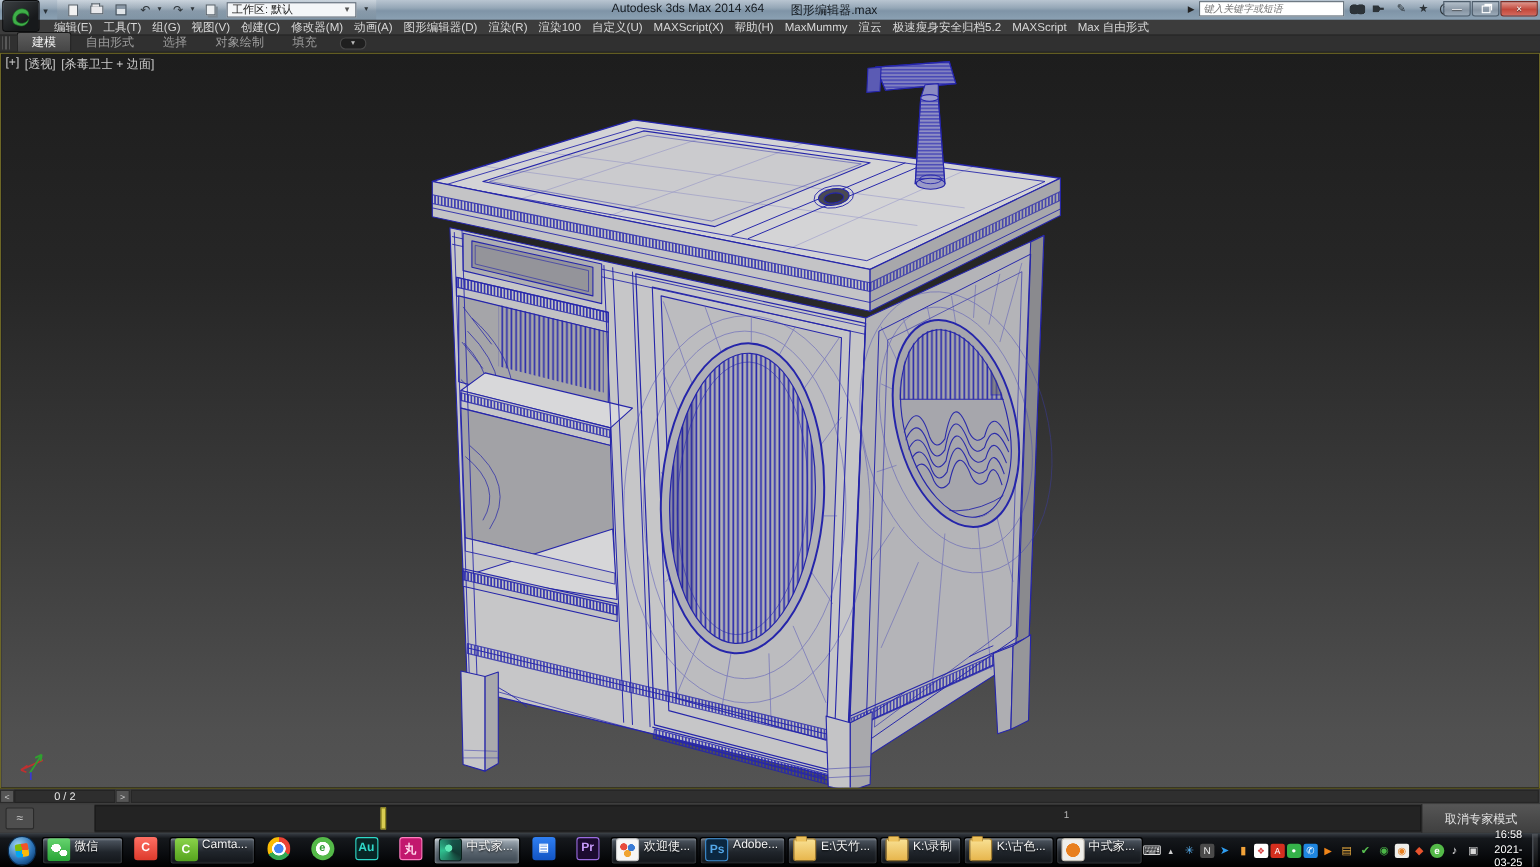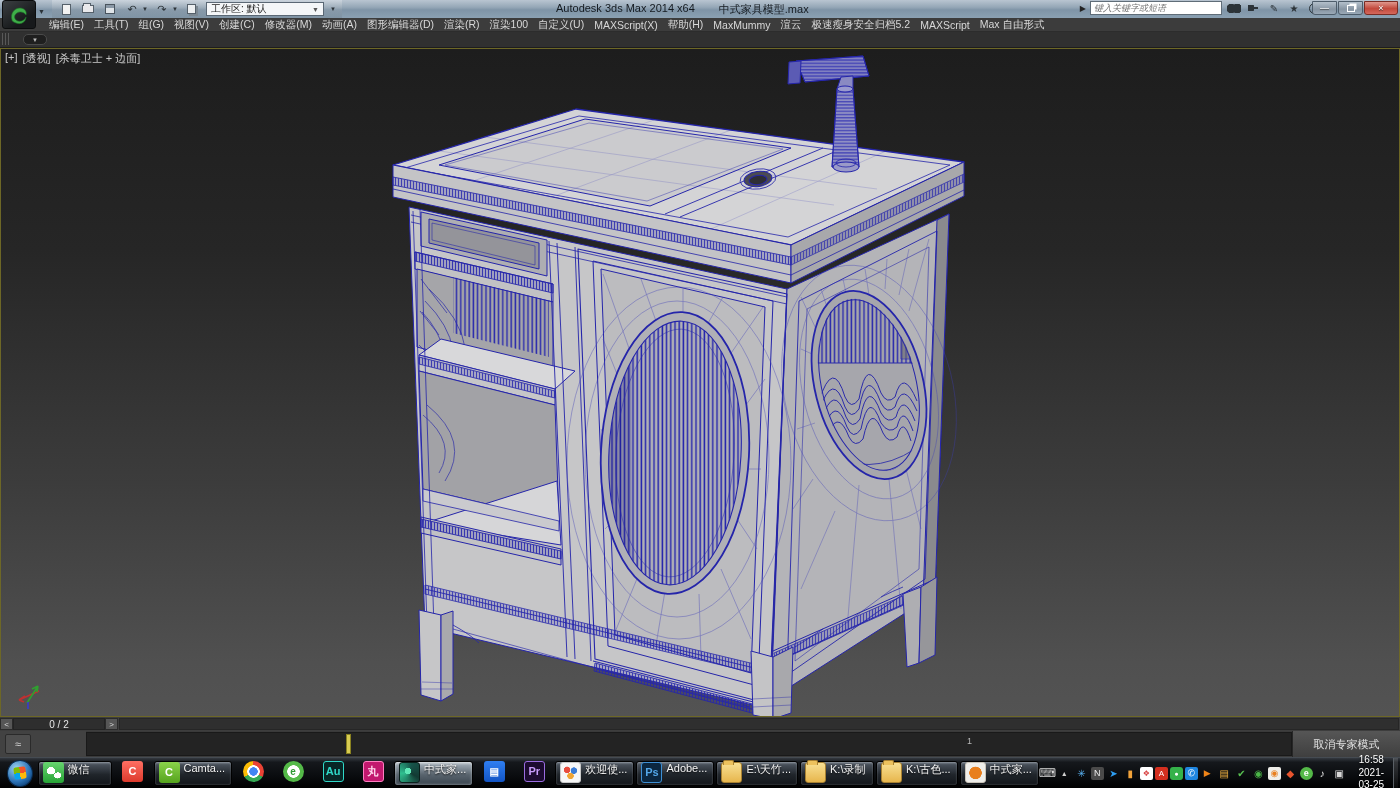--- a/index.html
+++ b/index.html
@@ -183,21 +183,21 @@
       </span>
     <span class="workspace">
       <span>工作区: 默认</span>
       <span class="wcaret">▼</span>
     </span>
     <span class="tiny-caret" style="margin-left:0">▼</span>
   </div>
 
   <div class="title-text">
     <span>Autodesk 3ds Max  2014 x64</span>
-    <span>中式家具模型.max</span>
+    <span>图形编辑器.max</span>
   </div>
 
   <div class="infocenter">
     <span class="ic-expand">▶</span>
     <input class="ic-search" placeholder="键入关键字或短语" style="">
     <span class="ic-ico">
         <span class="ic-binoc"></span>
       </span>
     <span class="ic-ico">
         <span class="ic-key"></span>
@@ -234,20 +234,27 @@
     <span class="menu-item">帮助(H)</span>
     <span class="menu-item">MaxMummy</span>
     <span class="menu-item">渲云</span>
     <span class="menu-item">极速瘦身安全归档5.2</span>
     <span class="menu-item">MAXScript</span>
     <span class="menu-item">Max 自由形式</span>
   </div>
 
 <div class="ribbonrow">
   <div class="grip"></div>
+  <div style="display:flex;align-items:flex-end">
+      <span class="rtab active">建模</span>
+      <span class="rtab">自由形式</span>
+      <span class="rtab">选择</span>
+      <span class="rtab">对象绘制</span>
+      <span class="rtab">填充</span>
+    </div>
   <span class="ribbon-config">▼</span>
 </div>
 
 <div class="viewport">
   <svg width="1398" height="667" viewBox="0 0 1398 667">
     <defs>
       <linearGradient id="bgGrad" x1="0" y1="0" x2="0" y2="1">
         <stop offset="0" stop-color="#1d1d1d"></stop>
           <stop offset="0.3" stop-color="#262626"></stop>
         <stop offset="0.65" stop-color="#3c3c3c"></stop>

